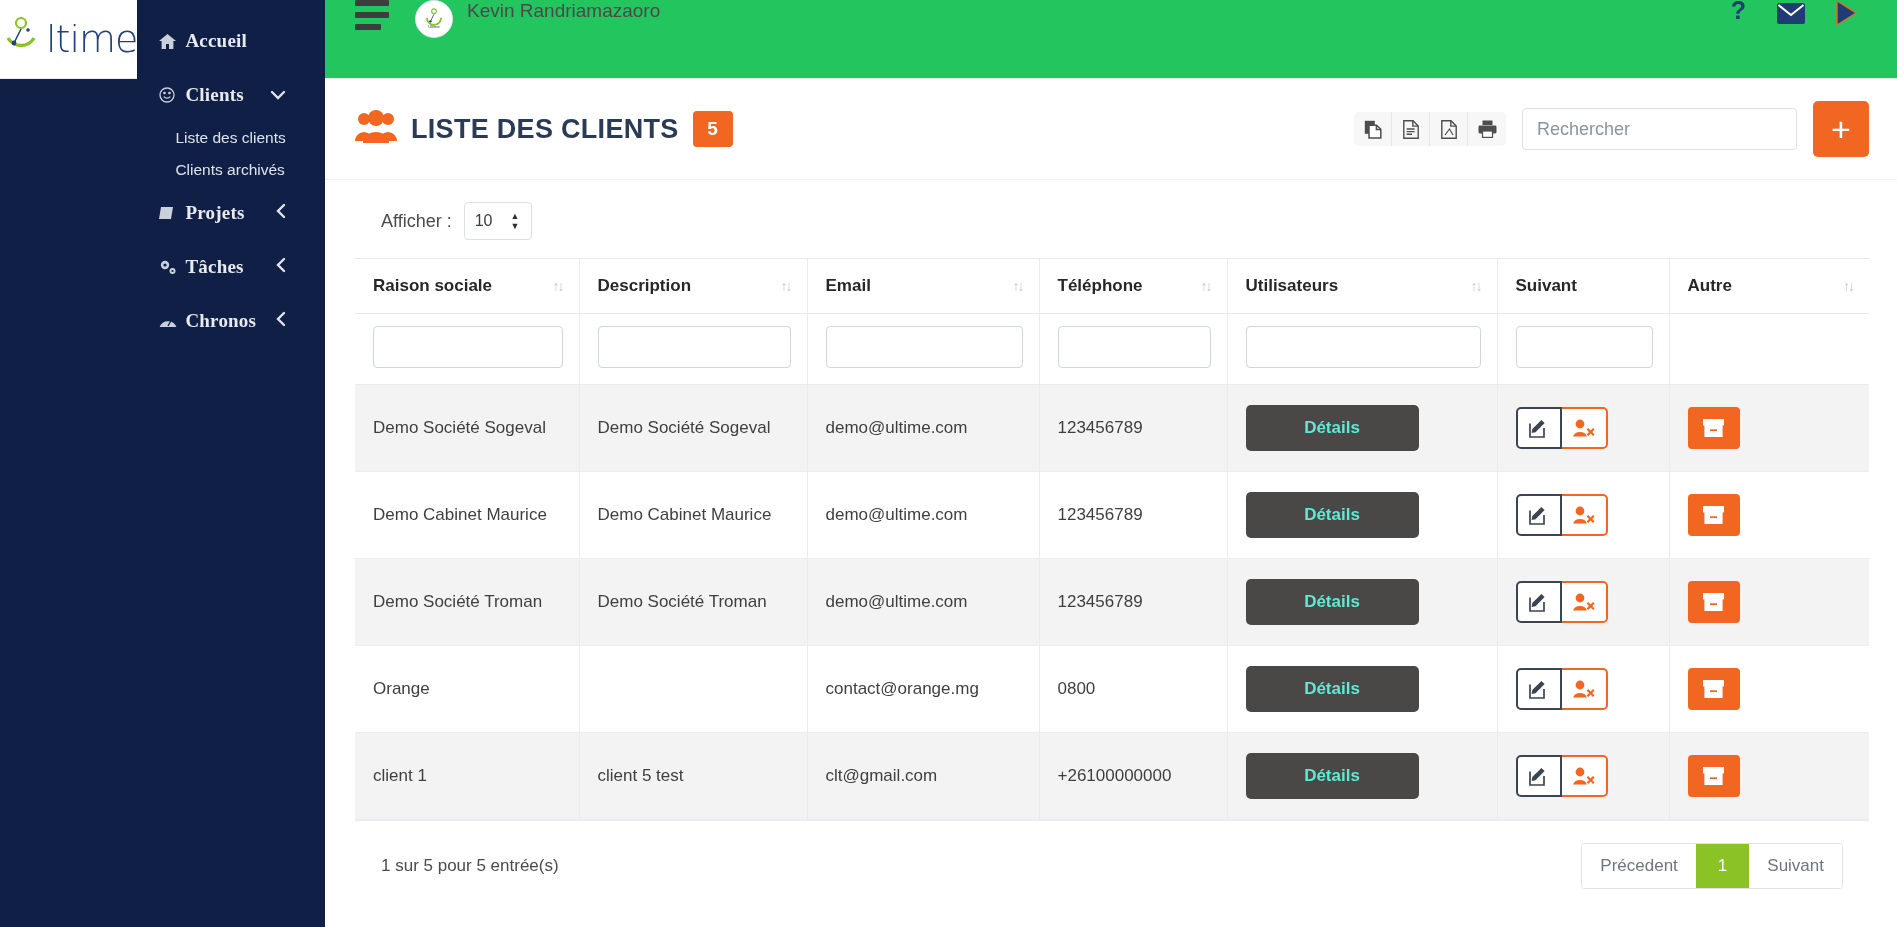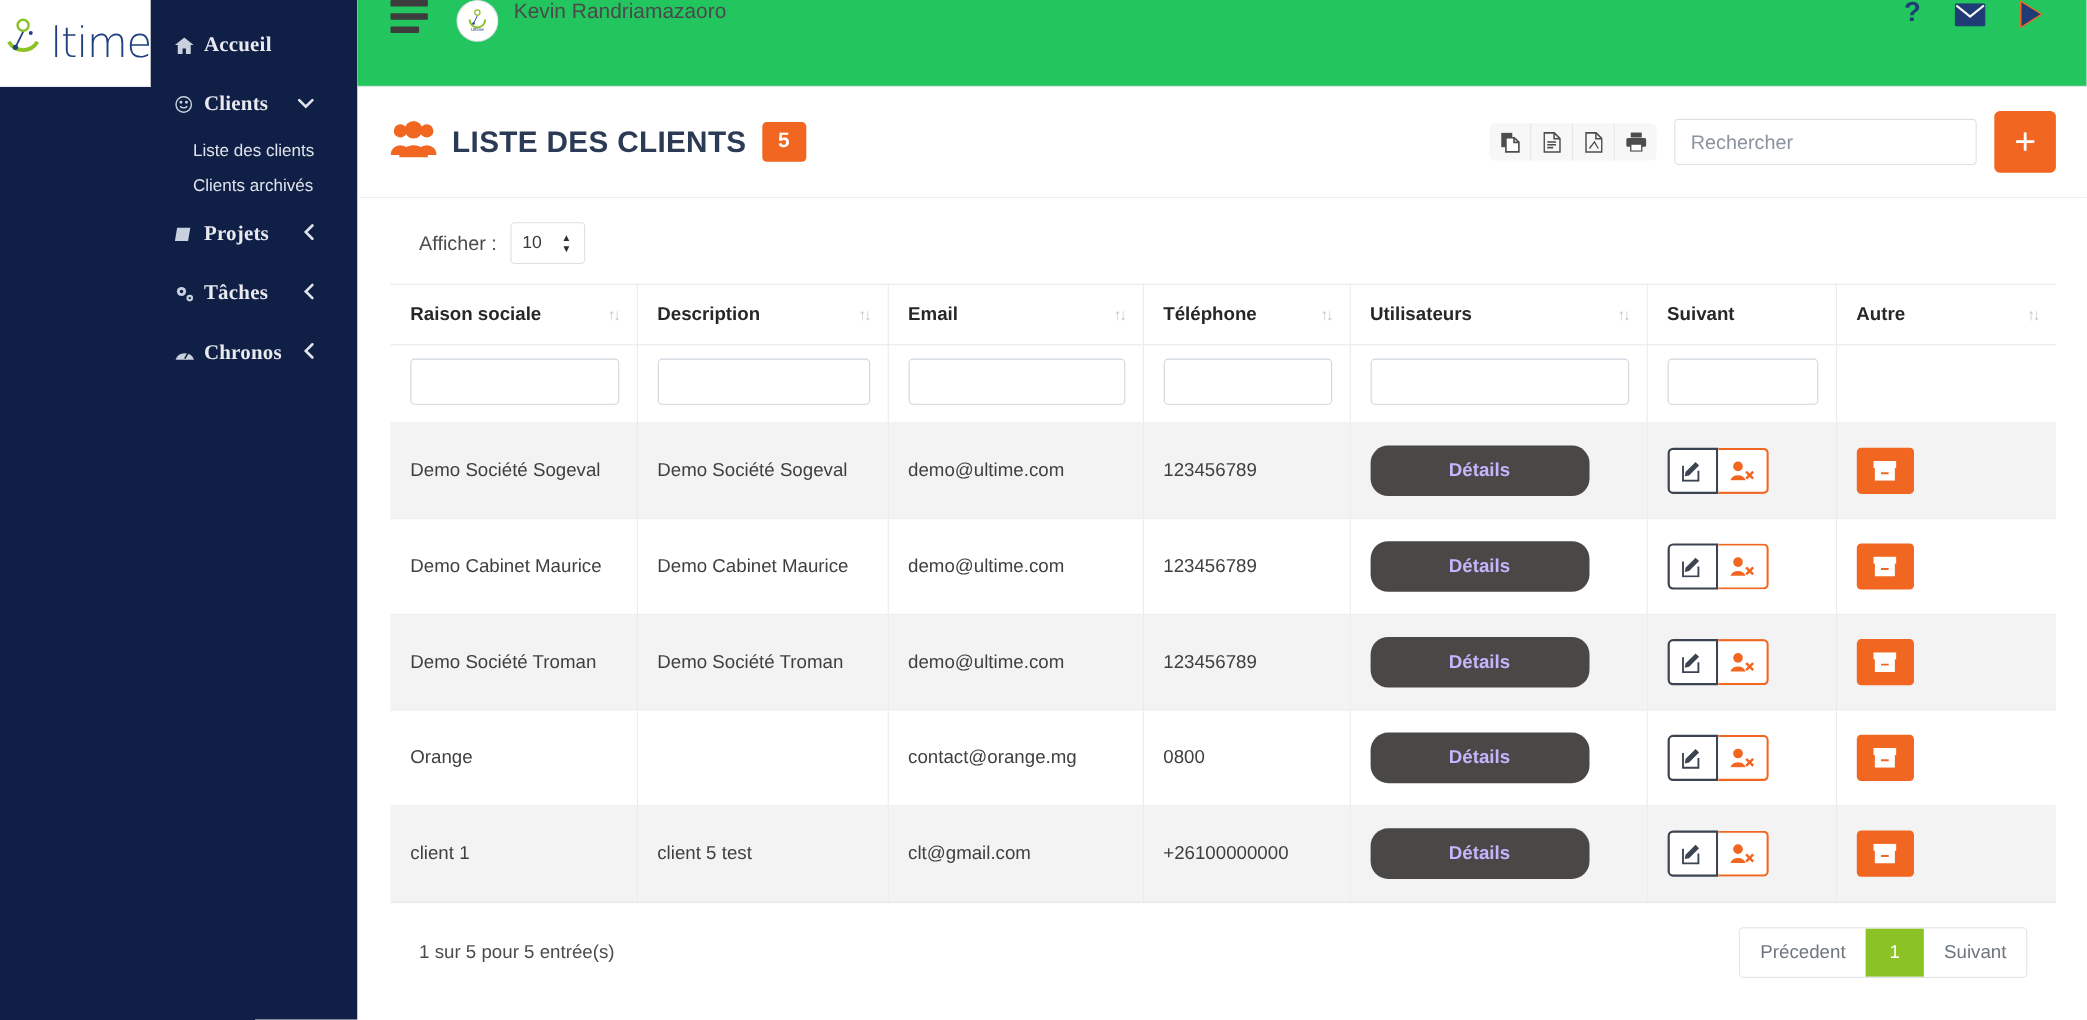--- a/index.html
+++ b/index.html
@@ -136,22 +136,22 @@
   tbody td {
     font-size: 17px; color: #3f3f3f; padding: 20px 16px 20px 18px;
     border-right: 1px solid #e9ebee; border-bottom: 1px solid #eceef0;
     vertical-align: middle; height: 82px;
   }
   tbody td:last-child { border-right: none; }
   tbody tr.odd td { background: #f3f3f3; }
   tbody tr.even td { background: #ffffff; }
 
   .details-btn {
-    background: #4a4846; color: #c4b5fd; border: none; border-radius: 16px;
-    font-size: 17px; font-weight: bold; padding: 13px 0; width: 199px;
+    background: #4a4846; color: #5eead4; border: none; border-radius: 5px;
+    font-size: 17px; font-weight: bold; padding: 13px 0; width: 173px;
     cursor: pointer; font-family: "Liberation Sans", sans-serif;
   }
   .action-cell { white-space: nowrap; }
   .act-group { display: inline-flex; }
   .act-btn {
     width: 46px; height: 42px; display: inline-flex; align-items: center; justify-content: center;
     background: #fff; cursor: pointer;
   }
   .act-edit { border: 2px solid #3b4450; border-radius: 5px 0 0 5px; color: #3b4450; }
   .act-del { border: 2px solid #f16722; border-left: none; border-radius: 0 5px 5px 0; color: #f16722; }

